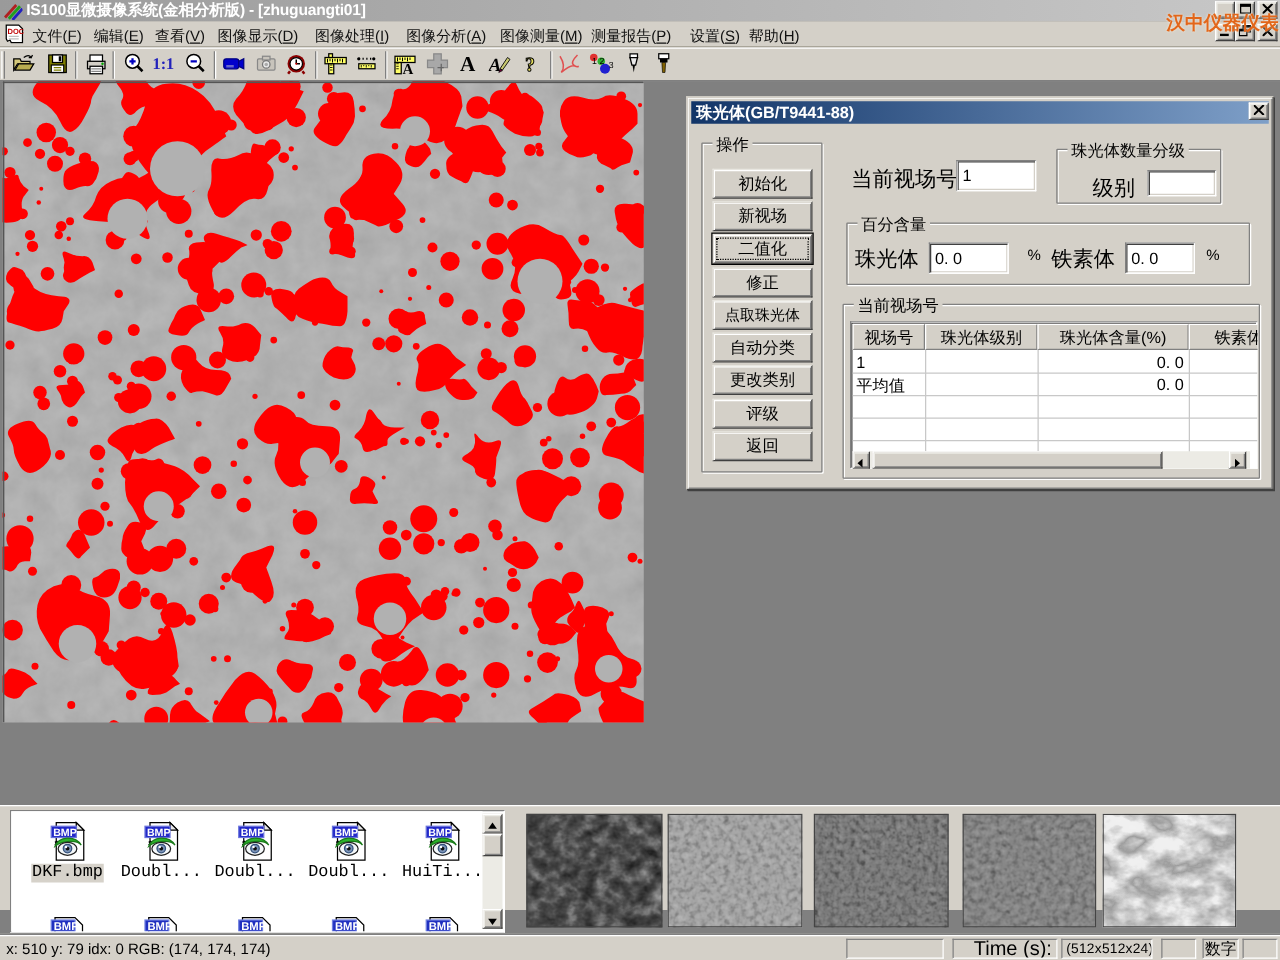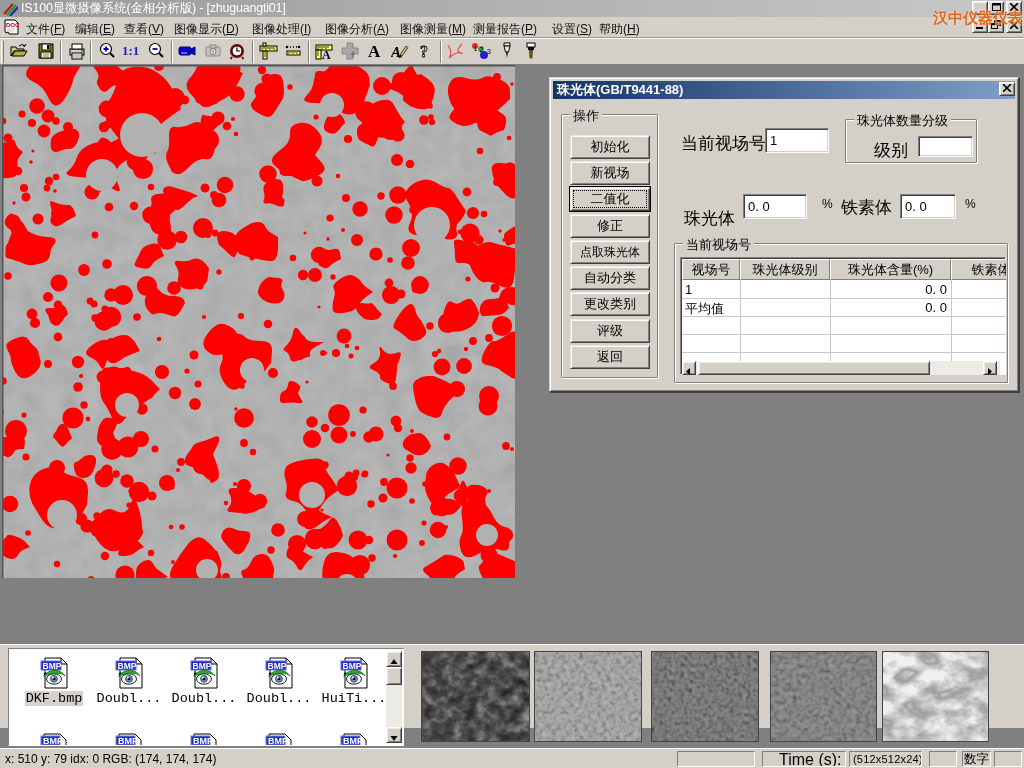--- a/index.html
+++ b/index.html
@@ -1,16 +1,16 @@
 <!DOCTYPE html>
 <html><head><meta charset="utf-8"><style>
 *{margin:0;padding:0;box-sizing:border-box}
 body{width:1024px;height:768px;overflow:hidden;font-family:"Liberation Sans",sans-serif;background:#808080;position:relative}
 .titlebar{position:absolute;left:0;top:0;width:1024px;height:17px;background:linear-gradient(to right,#9a9a9a,#c8c8c8);display:flex;align-items:center}
-.titlebar .txt{color:#fff;font-weight:normal;font-size:12.5px;margin-left:3px;letter-spacing:-0.2px}
+.titlebar .txt{color:#fff;font-weight:bold;font-size:12.5px;margin-left:3px;letter-spacing:-0.2px}
 .menubar{position:absolute;left:0;top:17px;width:1024px;height:21px;background:#d4d0c8;font-size:12px;color:#111;border-bottom:1px solid #9a9689}
 .toolbar{position:absolute;left:0;top:38px;width:1024px;height:27px;background:#d4d0c8;border-top:1px solid #fff;border-bottom:1px solid #808080}
 .wbtn{position:absolute;width:16px;height:14px;background:#d4d0c8;border:1px solid;border-color:#fff #404040 #404040 #fff;box-shadow:inset 1px 1px 0 #ecebe5,inset -1px -1px 0 #808080;font-size:9px;text-align:center;line-height:12px;font-weight:bold;color:#000}
 .workspace{position:absolute;left:0;top:65px;width:1024px;height:579px;background:#808080}
 .mimg{position:absolute;left:2px;top:0px;width:513px;height:513px}
 .dlg{position:absolute;left:549px;top:77px;width:470px;height:315px;background:#d4d0c8;border:1px solid;border-color:#d4d0c8 #404040 #404040 #d4d0c8;box-shadow:inset 1px 1px 0 #fff,inset -1px -1px 0 #808080,1px 1px 0 #404040}
 .dtitle{position:absolute;left:3px;top:3px;right:3px;height:18px;background:linear-gradient(to right,#123568,#7e9fc8);color:#fff;font-weight:bold;font-size:13px;line-height:18px;padding-left:4px}
 .group{position:absolute;border:1px solid #808080;box-shadow:inset 1px 1px 0 #fff, 1px 1px 0 #fff;border-radius:1px}
 .glabel{position:absolute;top:-8px;left:8px;background:#d4d0c8;padding:0 3px;font-size:13px;color:#000}
 .btn{position:absolute;left:8px;width:80px;height:24px;background:#d4d0c8;border:1px solid;border-color:#e8e6e0 #404040 #404040 #e8e6e0;box-shadow:inset 1px 1px 0 #fff,inset -1px -1px 0 #808080;font-size:13px;text-align:center;line-height:22px;color:#000}
@@ -695,21 +695,24 @@
   <div class="btn" style="left:20px;top:214px">更改类别</div>
   <div class="btn" style="left:20px;top:241px">评级</div>
   <div class="btn" style="left:20px;top:267px">返回</div>
   <div class="lbl" style="left:131px;top:54px">当前视场号</div>
   <div class="tbox" style="left:215px;top:50px;width:64px;height:25px;line-height:23px">1</div>
   <div class="group" style="left:295px;top:41px;width:132px;height:44px">
       <span class="glabel">珠光体数量分级</span>
     </div>
   <div class="lbl" style="left:324px;top:61px">级别</div>
   <div class="tbox" style="left:368px;top:58px;width:55px;height:21px"></div>
-  <div class="lbl" style="left:134px;top:129px">珠光体</div>
+  <div class="group" style="left:127px;top:100px;width:323px;height:50px">
+      <span class="glabel">百分含量</span>
+    </div>
+  <div class="lbl" style="left:134px;top:118px">珠光体</div>
   <div class="tbox" style="left:193px;top:116px;width:64px;height:25px;line-height:23px">0. 0</div>
   <div class="lbl" style="left:272px;top:119px;font-size:12px">%</div>
   <div class="lbl" style="left:291px;top:118px">铁素体</div>
   <div class="tbox" style="left:350px;top:116px;width:56px;height:25px;line-height:23px">0. 0</div>
   <div class="lbl" style="left:415px;top:119px;font-size:12px">%</div>
   <div class="group" style="left:124px;top:165px;width:334px;height:140px">
       <span class="glabel">当前视场号</span>
     </div>
   <div style="position:absolute;left:130px;top:179px;width:326px;height:118px;background:#fff;border:1px solid;border-color:#808080 #fff #fff #808080;box-shadow:inset 1px 1px 0 #404040">
 <div style="position:absolute;left:1px;top:1px;width:324px;height:116px;overflow:hidden">

